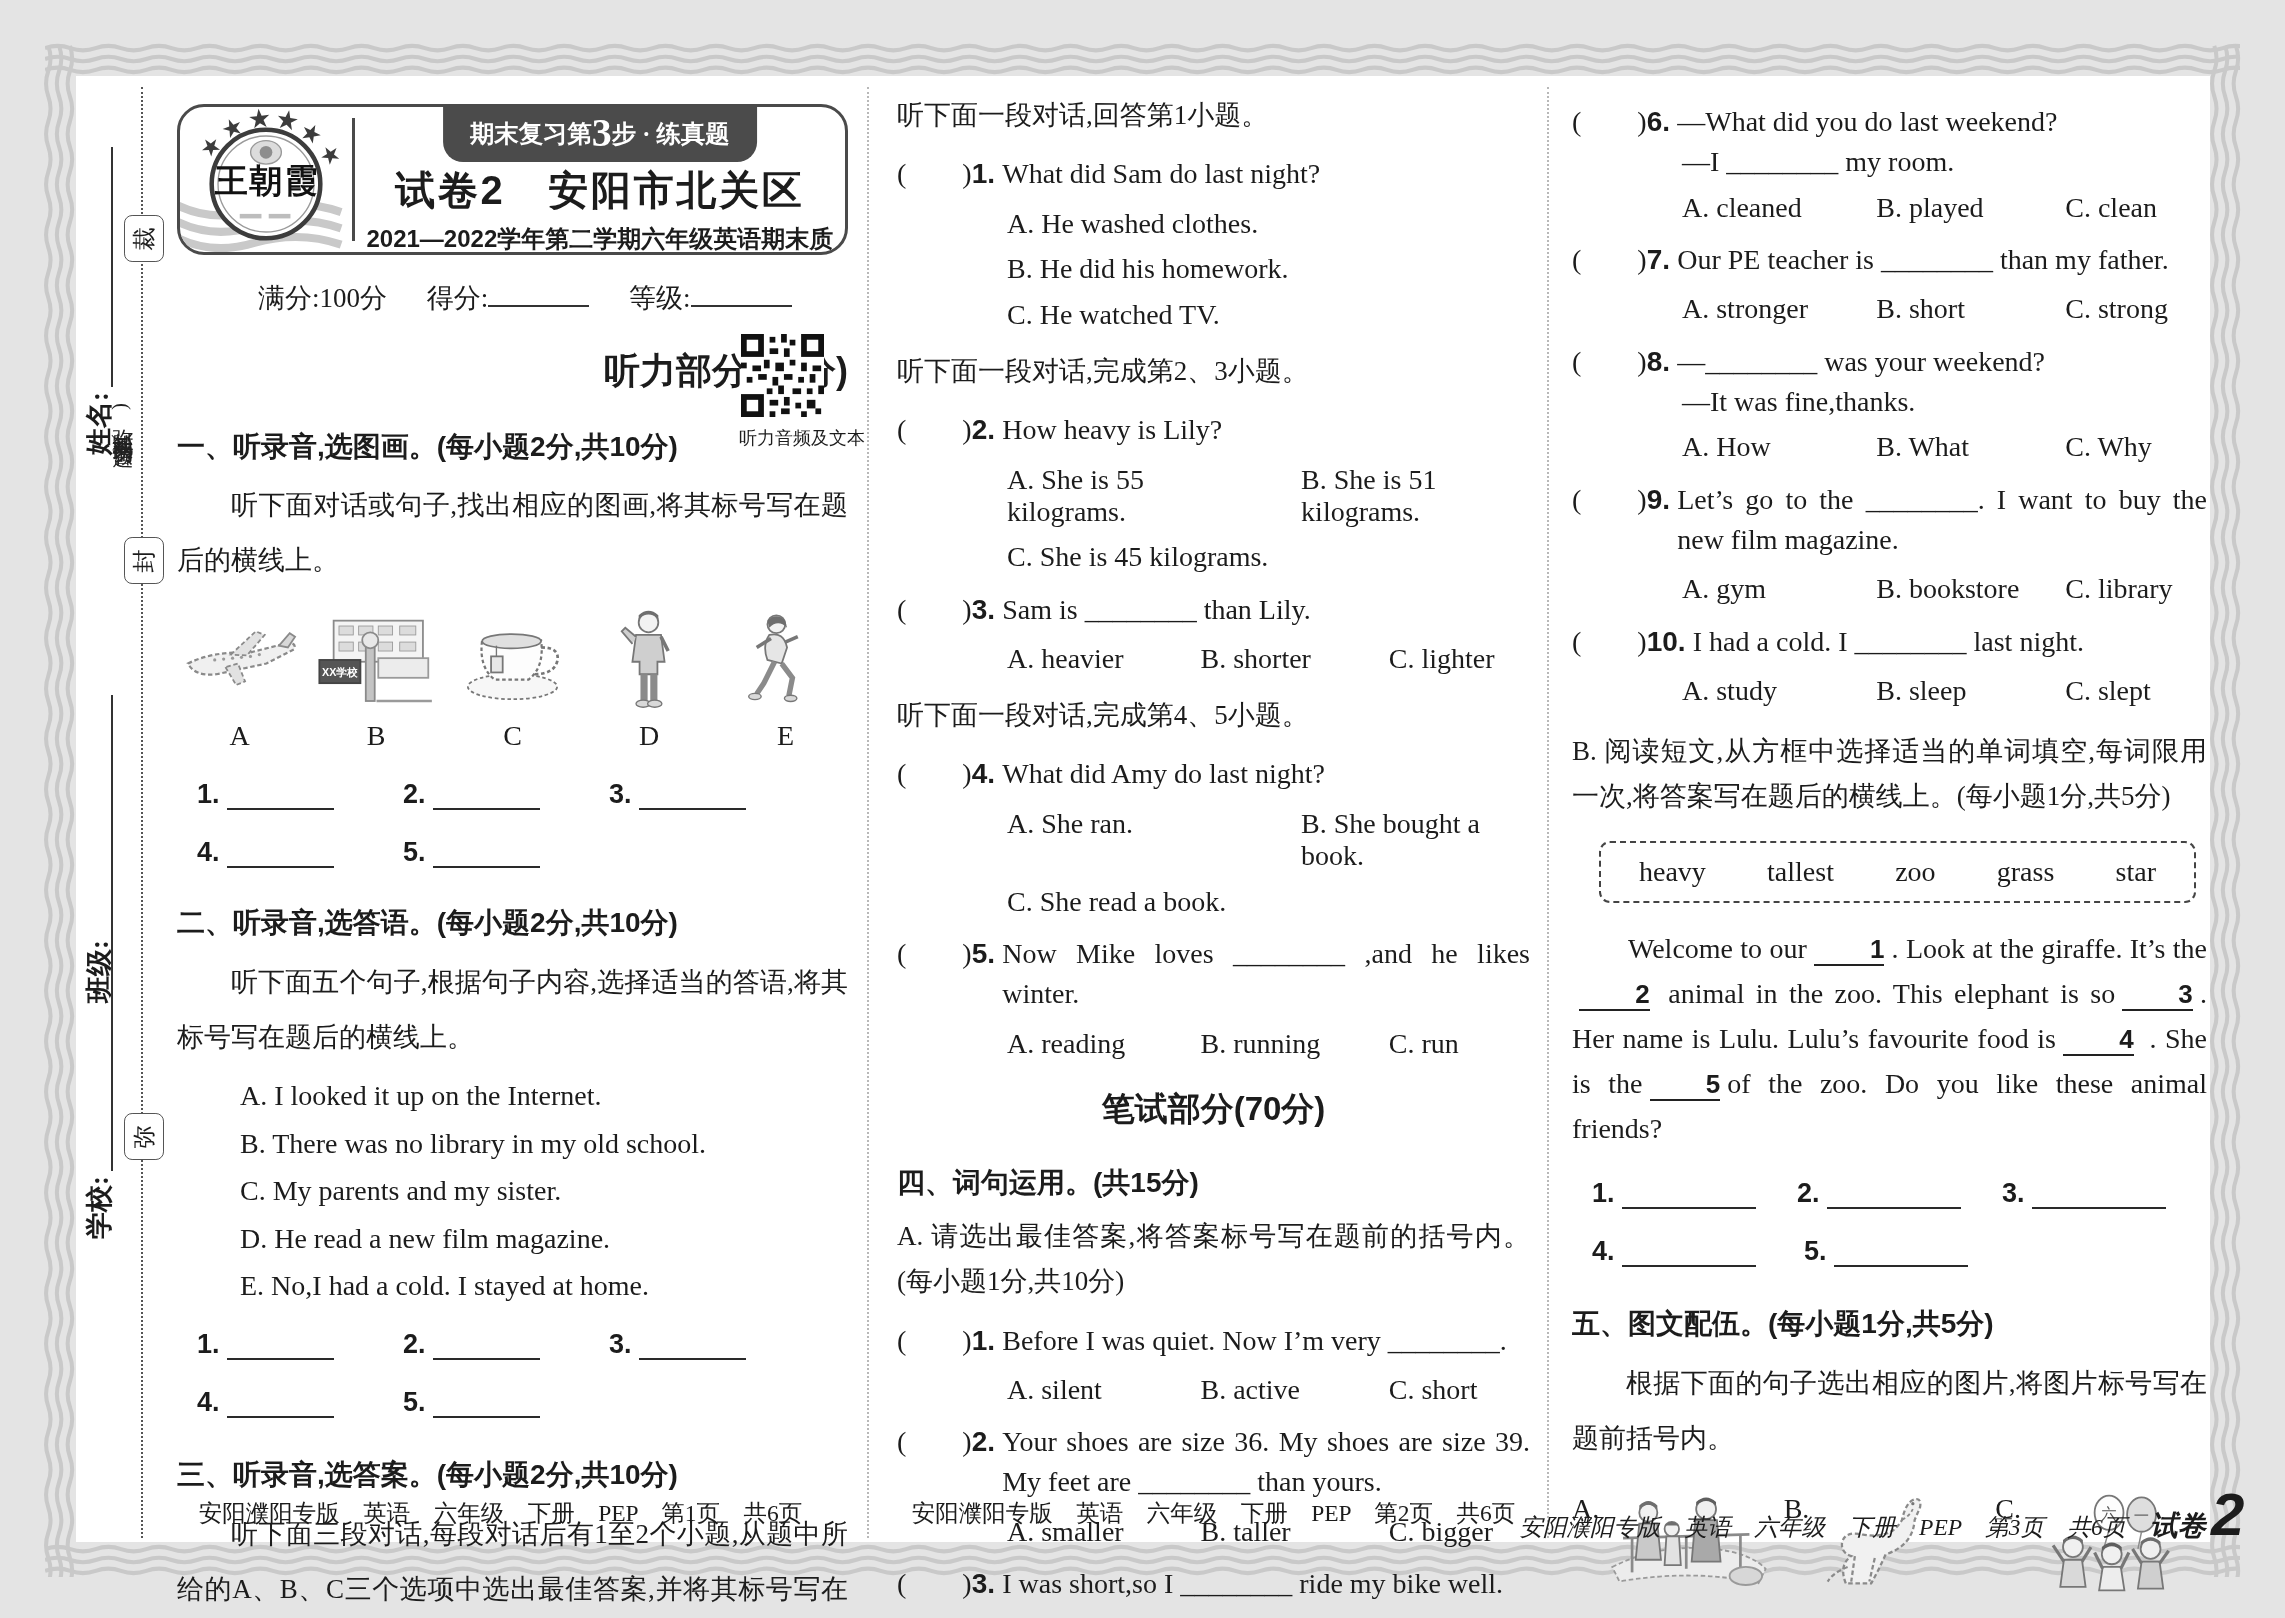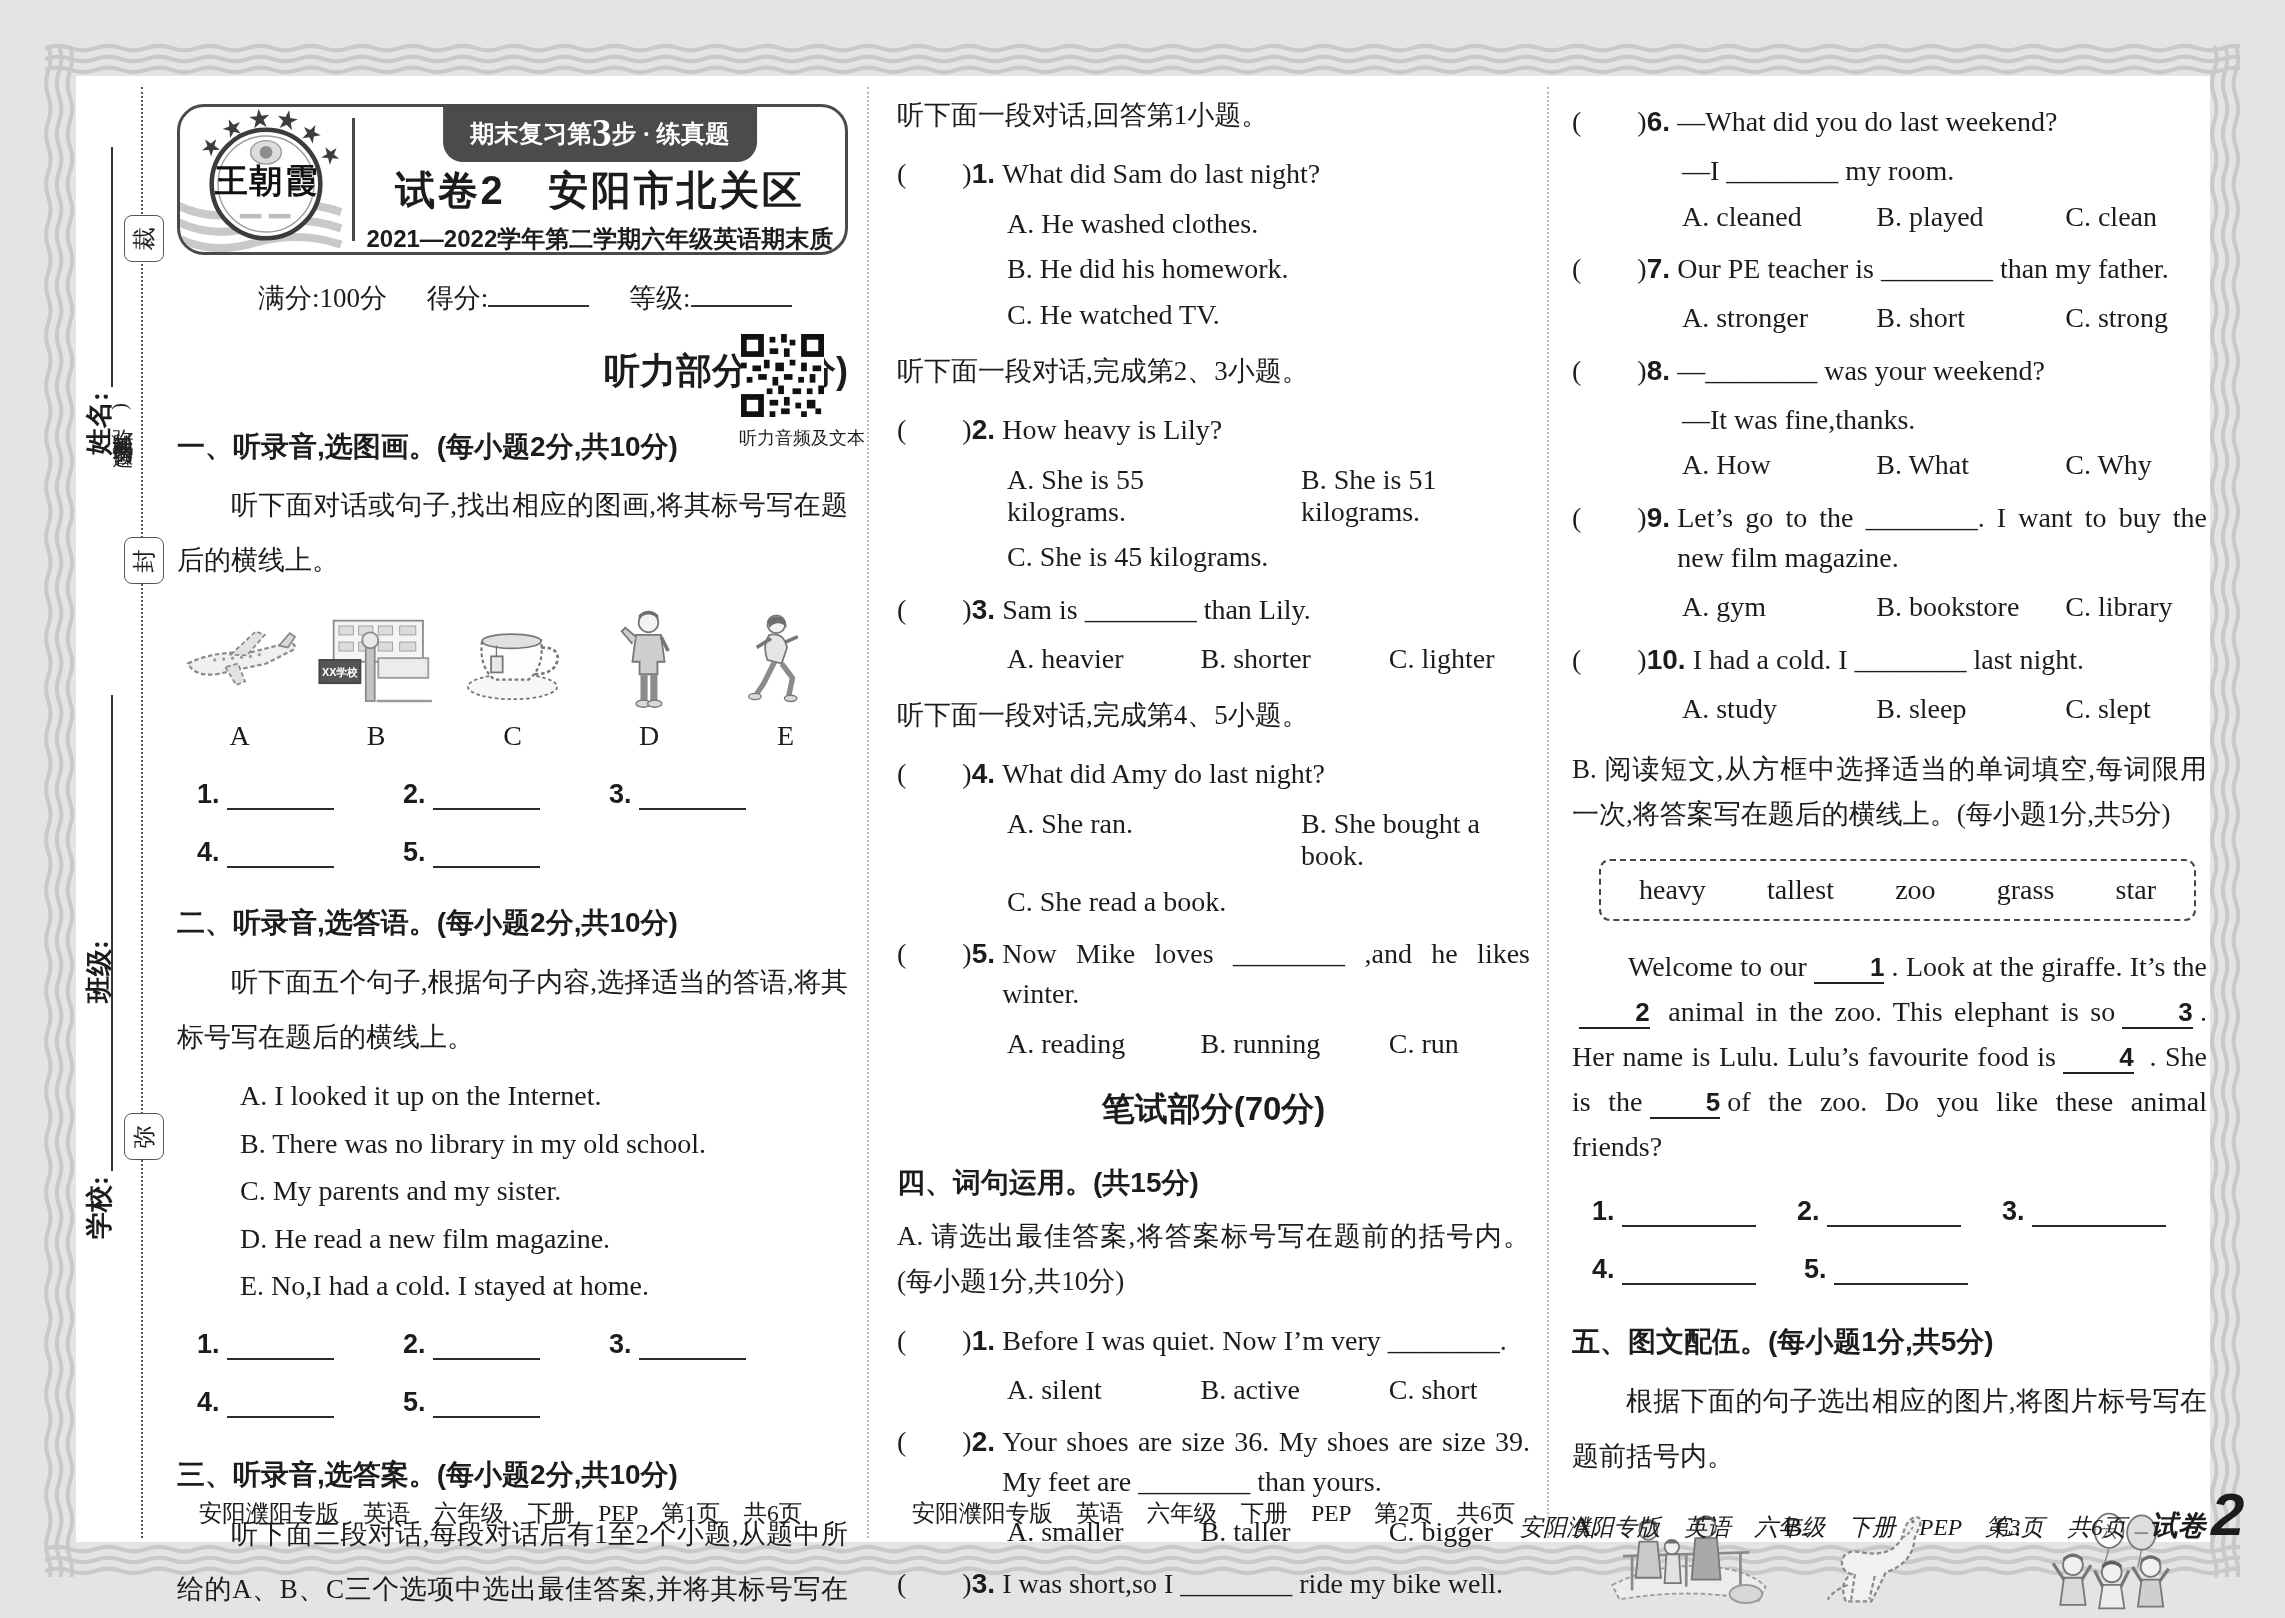--- a/index.html
+++ b/index.html
@@ -62,21 +62,21 @@
   .blank-item .bnum{font-weight:bold;font-family:"Liberation Sans","DejaVu Sans",sans-serif;font-size:27px;}
   .blank-item .bline{width:107px;border-bottom:2.7px solid #2a2a2a;height:22px;margin-left:7.2px;}
   .col3 .blank-item{width:212px;}
   .col3 .blank-item .bline{width:134px;}
   
   .opt-line{margin:15.4px 0 0 63px;font-size:28px;}
   .q{display:flex;margin-top:16.3px;font-size:28px;line-height:40px;}
   .paren{white-space:pre;flex:none;}
   .qnum{font-weight:bold;font-family:"Liberation Sans","DejaVu Sans",sans-serif;flex:none;}
   .qtext{flex:1;margin-left:7.2px;text-align:justify;}
-  .dline{margin:13px 0 0 110px;font-size:28px;}
+  .dline{margin:4px 0 0 110px;font-size:28px;}
   .opts1 > div{margin:13.6px 0 0 110px;font-size:28px;}
   .optrow3{display:flex;margin:13.6px 0 0 110px;font-size:28px;}
   .optrow3 span:nth-child(1){width:37%;}
   .optrow3 span:nth-child(2){width:36%;}
   .optrow3 span:nth-child(3){width:27%;}
   .optrow2{display:flex;margin:13.6px 0 0 110px;font-size:28px;gap:36px;}
   .optrow2 span:nth-child(1){width:53%;}
   .optrow2 span:nth-child(2){width:47%;}
   .written-title{text-align:center;font-size:33px;font-weight:bold;margin-top:27px;}
   

